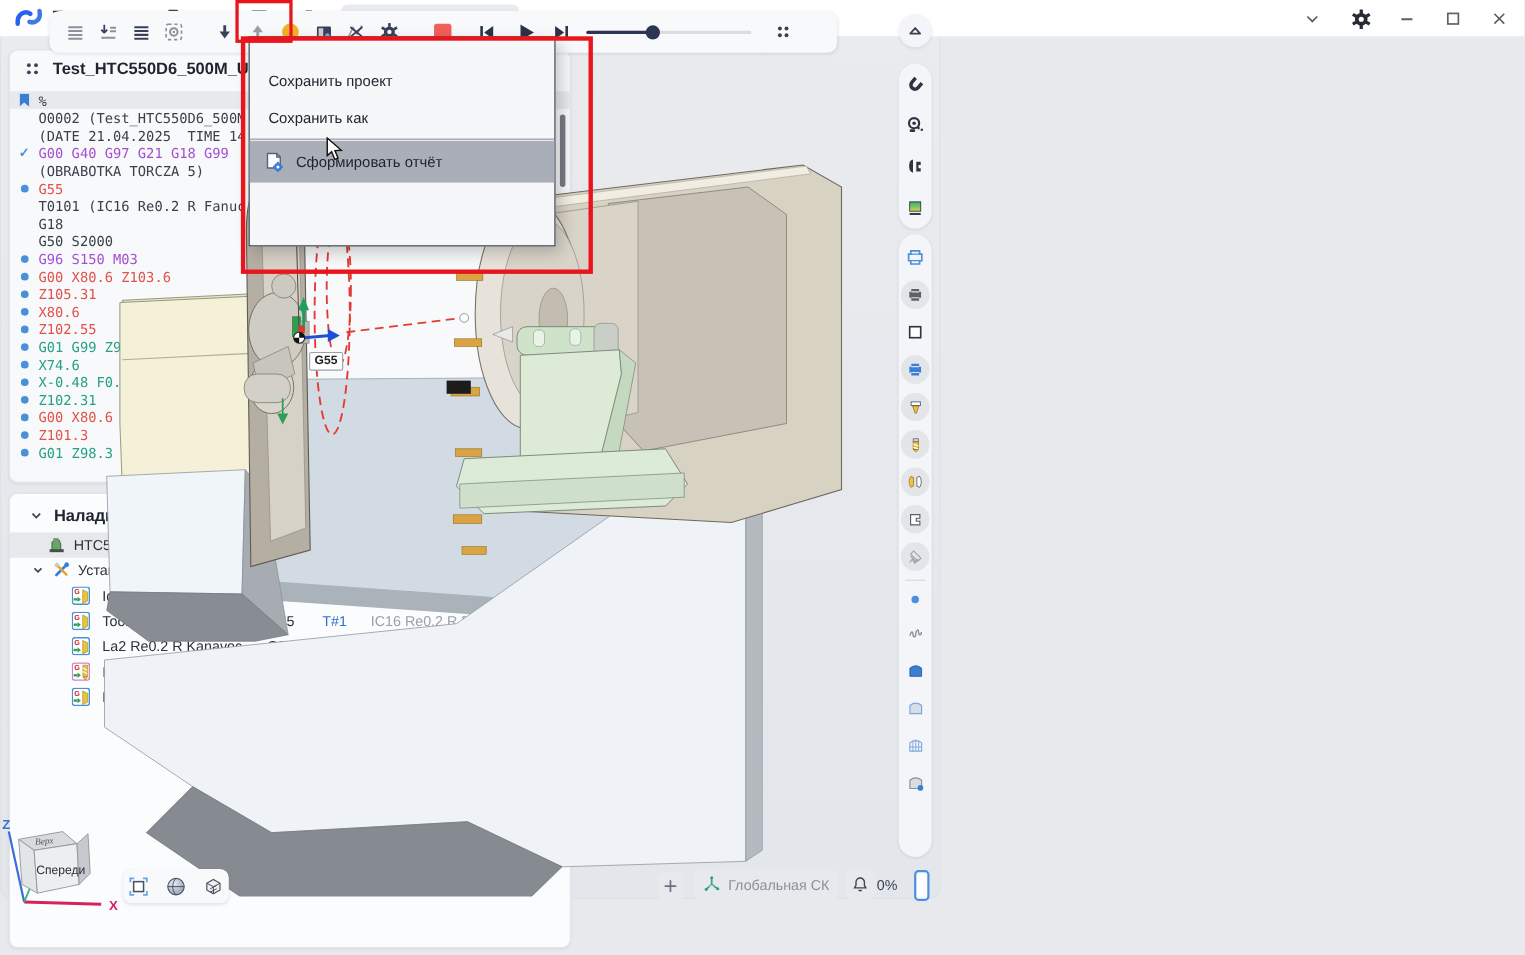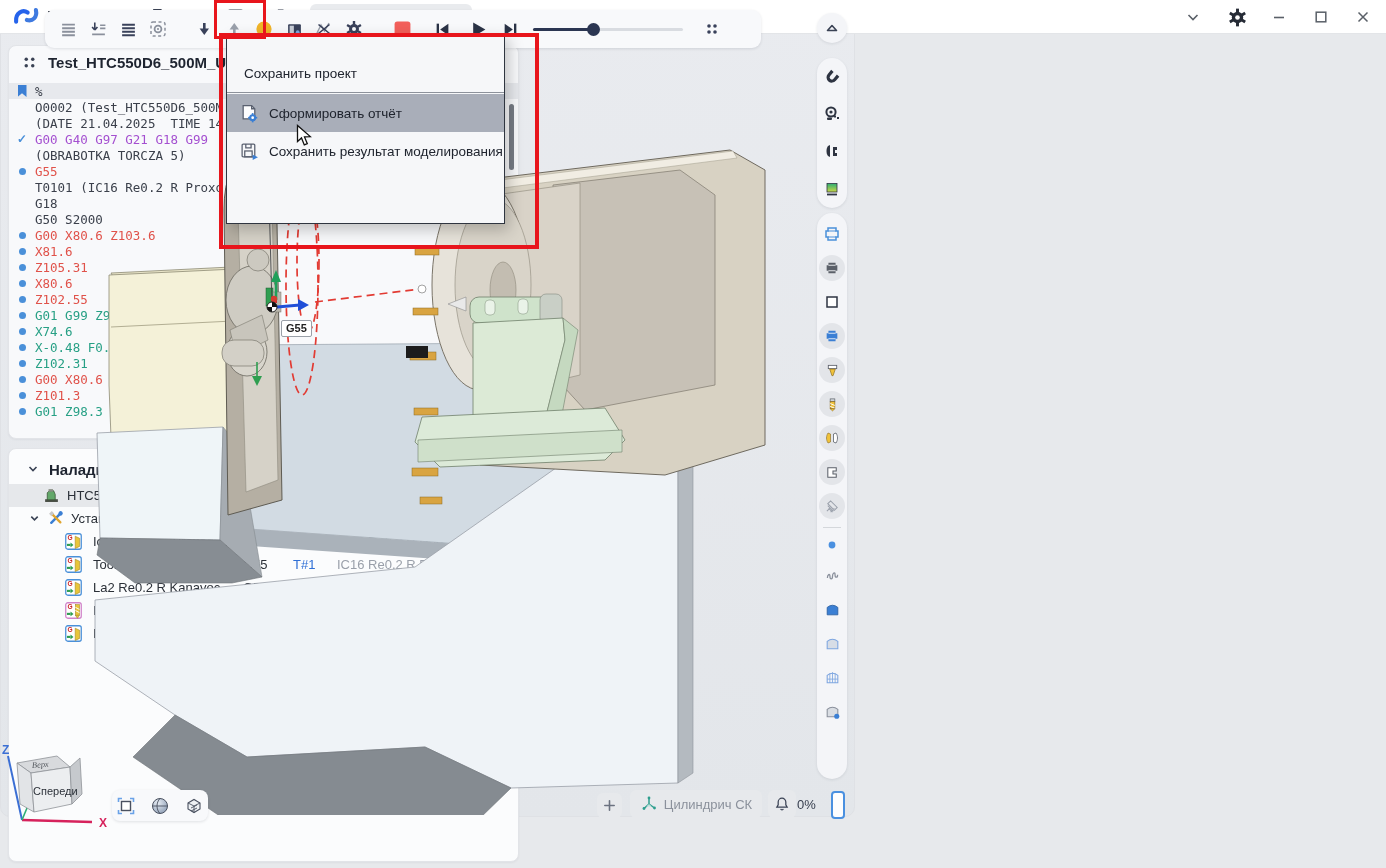--- a/index.html
+++ b/index.html
@@ -225,37 +225,37 @@
     <div class="crow">
         <span class="g v-none"></span>
         <span class="ln v-plain">(OBRABOTKA TORCZA 5)</span>
       </div>
     <div class="crow">
         <span class="g v-dot"></span>
         <span class="ln v-rapid">G55</span>
       </div>
     <div class="crow">
         <span class="g v-none"></span>
-        <span class="ln v-plain">T0101 (IC16 Re0.2 R Proxo</span>
+        <span class="ln v-plain">T0101 (IC16 Re0.2 R Fanuc</span>
       </div>
     <div class="crow">
         <span class="g v-none"></span>
         <span class="ln v-plain">G18</span>
       </div>
     <div class="crow">
         <span class="g v-none"></span>
         <span class="ln v-plain">G50 S2000</span>
       </div>
     <div class="crow">
         <span class="g v-dot"></span>
+        <span class="ln v-mode">G96 S150 M03</span>
+      </div>
+    <div class="crow">
+        <span class="g v-dot"></span>
         <span class="ln v-rapid">G00 X80.6 Z103.6</span>
-      </div>
-    <div class="crow">
-        <span class="g v-dot"></span>
-        <span class="ln v-rapid">X81.6</span>
       </div>
     <div class="crow">
         <span class="g v-dot"></span>
         <span class="ln v-rapid">Z105.31</span>
       </div>
     <div class="crow">
         <span class="g v-dot"></span>
         <span class="ln v-rapid">X80.6</span>
       </div>
     <div class="crow">
@@ -851,65 +851,57 @@
       </svg>
   </div>
   <div class="brbtn" style="left:630px;top:790px;width:132px;height:28px">
     <svg width="18" height="18" viewBox="0 0 18 18">
       <path d="M9 9V3M9 9l-5 4.5M9 9l5.5 4" stroke="#2e9e8e" stroke-width="1.5" fill="none"></path>
       <circle cx="9" cy="3" r="1.4" fill="#2e9e8e"></circle>
         <circle cx="4" cy="13.5" r="1.4" fill="#2e9e8e"></circle>
         <circle cx="14.5" cy="13" r="1.4" fill="#2e9e8e"></circle>
       <polygon points="9,9 6.2,11.4 11.6,11.6" fill="#bfe0db"></polygon>
     </svg>
-    <span class="csys-t">Цилиндрич СК</span>
+    <span class="csys-t">Глобальная СК</span>
   </div>
   <div class="brbtn" style="left:768px;top:790px;width:28px;height:28px">
     <svg width="16" height="16" viewBox="0 0 18 18">
       <path d="M9 2.5a4.3 4.3 0 0 0-4.3 4.3v3.2L3.2 12.6h11.6l-1.5-2.6V6.8A4.3 4.3 0 0 0 9 2.5z" fill="none" stroke="#3a4254" stroke-width="1.4"></path>
       <path d="M7.5 14.5a1.6 1.6 0 0 0 3 0" fill="none" stroke="#3a4254" stroke-width="1.4"></path>
     </svg>
   </div>
   <div class="pct">0%</div>
   <div class="batt"></div>
 </div>
 
 <div id="save-menu">
   <div class="mi plain">
     <span>Сохранить проект</span>
+  </div>
+  <div class="mi plain">
+    <span>Сохранить как</span>
   </div>
   <div class="msep"></div>
   <div class="mi ic hov">
     <span class="mico">
       <svg width="19" height="19" viewBox="0 0 18 18">
           <path d="M3 1.5h8l3 3V14H3z" fill="#fdfdfe" stroke="#5a6170" stroke-width="1.2"></path>
           <path d="M11 1.5v3h3" fill="none" stroke="#5a6170" stroke-width="1.2"></path>
           <g fill="#3b7fd4">
             <circle cx="12" cy="13" r="3.4"></circle>
             <rect x="11.2" y="8.6" width="1.6" height="2"></rect>
             <rect x="11.2" y="15.4" width="1.6" height="2"></rect>
             <rect x="7.7" y="12.2" width="2" height="1.6"></rect>
             <rect x="14.3" y="12.2" width="2" height="1.6"></rect>
           </g>
           <circle cx="12" cy="13" r="1.3" fill="#fff"></circle>
         </svg>
     </span>
     <span>Сформировать отчёт</span>
   </div>
-  <div class="mi ic">
-    <span class="mico">
-      <svg width="19" height="19" viewBox="0 0 18 18">
-          <rect x="2" y="2" width="12" height="12" rx="1" fill="none" stroke="#5a6170" stroke-width="1.2"></rect>
-          <path d="M5.5 2v3.5h5V2" fill="none" stroke="#5a6170" stroke-width="1.2"></path>
-          <rect x="4.5" y="8.5" width="7" height="5.5" fill="none" stroke="#5a6170" stroke-width="1.2"></rect>
-          <polygon points="12,12 17,14.5 12,17" fill="#3b7fd4"></polygon>
-        </svg>
-    </span>
-    <span>Сохранить результат моделирования</span>
-  </div>
 </div>
 
 <div id="cursor">
   <svg width="17" height="24" viewBox="0 0 17 24">
       <path d="M1.5 1.5v16l4-3.6 2.8 7 3-1.2-2.8-6.8 5.8-.3z" fill="#fff" stroke="#111" stroke-width="1.3"></path>
     </svg>
 </div>
 
 <div class="redbox" style="left:214px;top:0;width:46px;height:33px;border-width:3px"></div>
 <div class="redbox" style="left:219px;top:33px;width:312px;height:208px;border-width:4px"></div>

